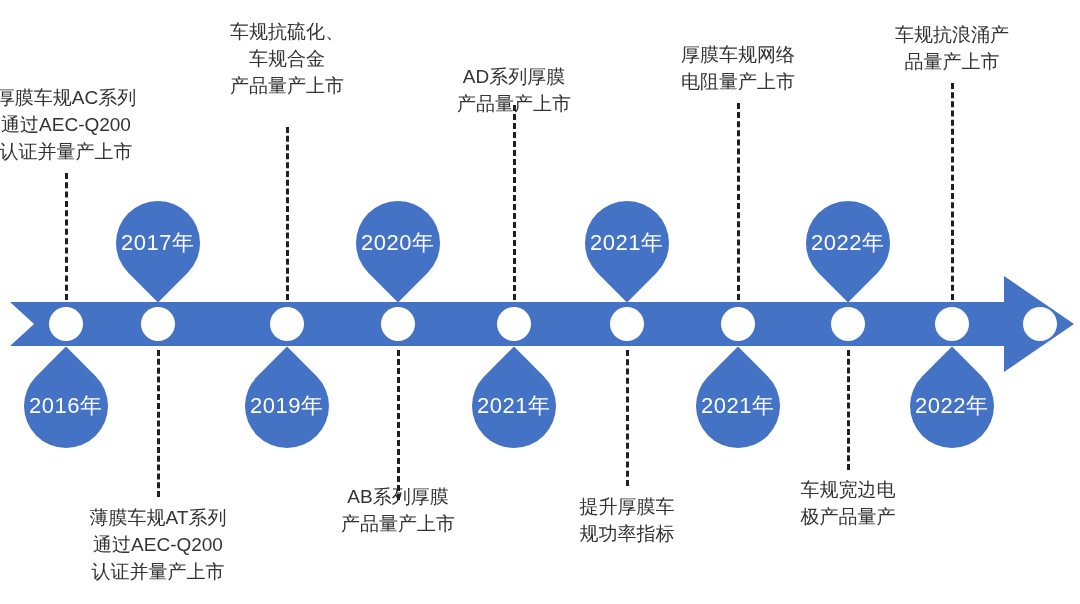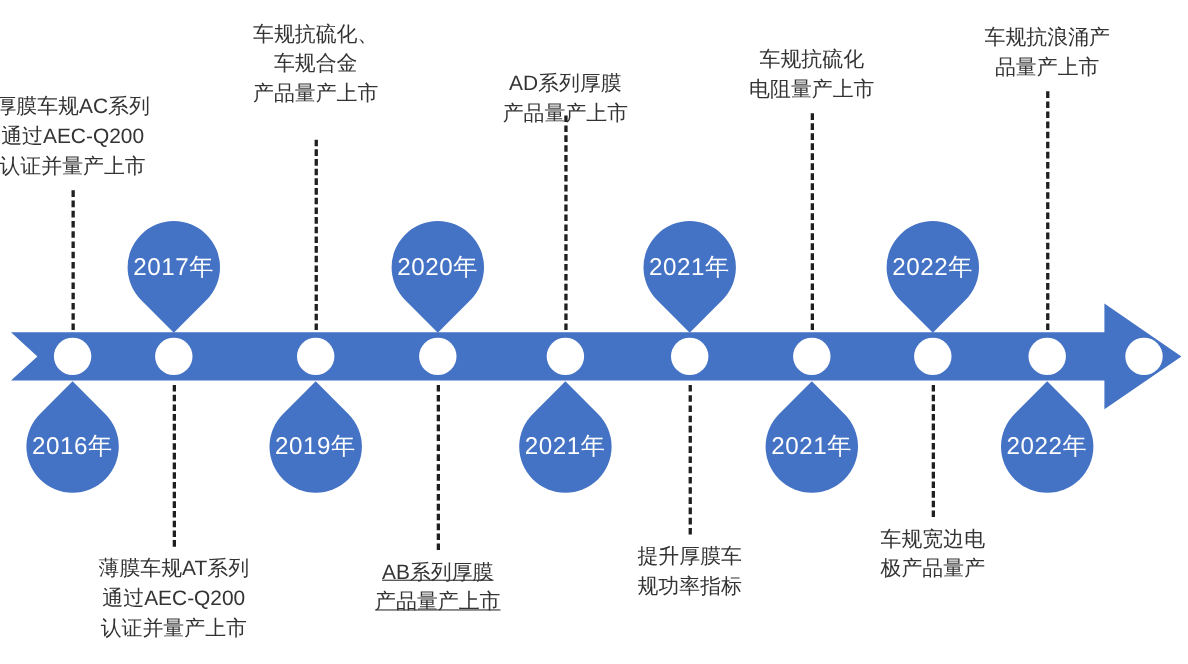--- a/index.html
+++ b/index.html
@@ -81,42 +81,42 @@
         <span class="year">2019年</span>
       </div>
       <div class="milestone-label" style="left: 192px; bottom: 504px;">车规抗硫化、
 车规合金
 产品量产上市</div>
       <div class="dash" style="left: 286px; top: 127px; height: 173px;"></div>
       <div class="dot" style="left: 381px; top: 307px;"></div>
       <div class="droplet top" style="left: 356px; top: 200.6px;">
         <span class="year">2020年</span>
       </div>
-      <div class="milestone-label" style="left: 303px; top: 508px; text-decoration: underline;">AB系列厚膜
+      <div class="milestone-label" style="left: 303px; top: 484px;">AB系列厚膜
 产品量产上市</div>
       <div class="dash" style="left: 397px; top: 350px; height: 150px;"></div>
       <div class="dot" style="left: 497px; top: 307px;"></div>
       <div class="droplet bottom" style="left: 472px; top: 364.4px;">
         <span class="year">2021年</span>
       </div>
       <div class="milestone-label" style="left: 419px; bottom: 486px;">AD系列厚膜
 产品量产上市</div>
       <div class="dash" style="left: 513px; top: 105px; height: 195px;"></div>
       <div class="dot" style="left: 610px; top: 307px;"></div>
       <div class="droplet top" style="left: 585px; top: 200.6px;">
         <span class="year">2021年</span>
       </div>
       <div class="milestone-label" style="left: 532px; top: 494px;">提升厚膜车
 规功率指标</div>
       <div class="dash" style="left: 626px; top: 350px; height: 136px;"></div>
       <div class="dot" style="left: 721px; top: 307px;"></div>
       <div class="droplet bottom" style="left: 696px; top: 364.4px;">
         <span class="year">2021年</span>
       </div>
-      <div class="milestone-label" style="left: 643px; bottom: 508px;">车规抗硫化
+      <div class="milestone-label" style="left: 643px; bottom: 508px;">厚膜车规网络
 电阻量产上市</div>
       <div class="dash" style="left: 737px; top: 103px; height: 197px;"></div>
       <div class="dot" style="left: 831px; top: 307px;"></div>
       <div class="droplet top" style="left: 806px; top: 200.6px;">
         <span class="year">2022年</span>
       </div>
       <div class="milestone-label" style="left: 753px; top: 478px; font-family: Liberation Mono, monospace;">车规宽边电
 极产品量产</div>
       <div class="dash" style="left: 847px; top: 350px; height: 120px;"></div>
       <div class="dot" style="left: 935px; top: 307px;"></div>

